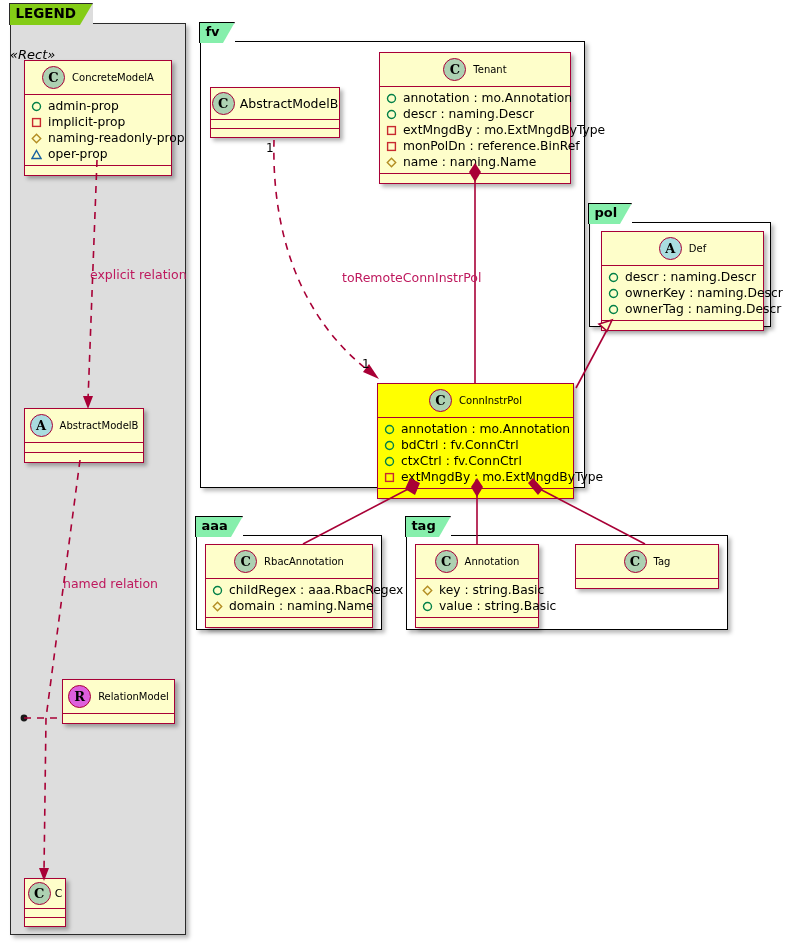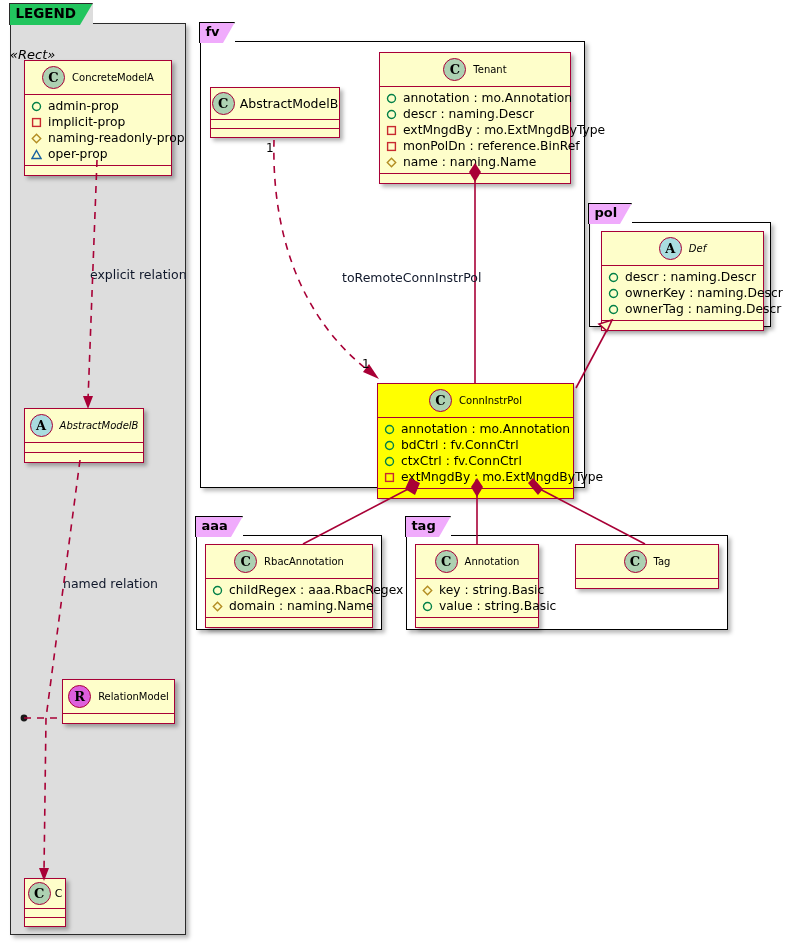--- a/index.html
+++ b/index.html
@@ -23,21 +23,21 @@
   .pkg {
     border: 1.6px solid #000000;
     background: transparent;
   }
   .pkg-tab {
     position: absolute;
     top: -20px; left: -1.6px;
     height: 20px;
     border: 1.6px solid #000000;
     border-bottom: none;
-    background: #f0abfc;
+    background: #86efac;
     font-weight: bold;
     font-size: 13px;
     line-height: 18px;
     padding: 0 14px 0 5px;
     white-space: nowrap;
     color: #000;
   }
   .pkg-tab:after {
     content: "";
     position: absolute;
@@ -52,21 +52,21 @@
     border: 1.6px solid #2b2b2b;
     background: #dddddd;
     box-shadow: 3px 3px 4px rgba(0,0,0,0.28);
   }
   .legend-tab {
     position: absolute;
     top: -21px; left: -1.6px;
     height: 21px;
     border: 1.6px solid #2b2b2b;
     border-bottom: none;
-    background: #22c55e;
+    background: #84cc16;
     font-weight: bold;
     font-size: 13.5px;
     line-height: 19px;
     padding: 0 16px 0 5px;
     white-space: nowrap;
   }
   .legend-tab:after {
     content: "";
     position: absolute;
     right: -1px; top: -1px;
@@ -85,21 +85,21 @@
   .cls-hdr {
     display: flex;
     align-items: center;
     justify-content: center;
     gap: 7px;
     padding: 5px 9px 5px 9px;
     border-bottom: 1.4px solid #a80036;
     background: inherit;
   }
   .cls-name { font-size: 10px; white-space: nowrap; }
-  .cls-name.abstract { font-style: italic; }
+  .cls-name.abstract { }
   .cls-attrs {
     padding: 3px 6px 3px 6px;
     border-bottom: 1.4px solid #a80036;
     background: inherit;
   }
   .cls-attrs.empty { height: 9px; padding: 0; }
   .cls-foot { height: 9px; background: inherit; }
   .attr-row {
     display: flex;
     align-items: center;
@@ -127,21 +127,21 @@
   .badge-R { background: #DD5FDD; border: 1.4px solid #a80036; color: #000; }
 
   
   .mk { width: 11px; height: 11px; flex: none; display:block; }
 
   
   .edge-lbl {
     position: absolute;
     font-size: 12.5px;
     white-space: nowrap;
-    color: #0f172a;
+    color: #be185d;
   }
   .mult-lbl {
     position: absolute;
     font-size: 12px;
     color: #000;
   }
   svg.ovl { position: absolute; left:0; top:0; width: 791px; height: 945px; overflow: visible; pointer-events: none; }
 </style>
 </head>
 <body>

